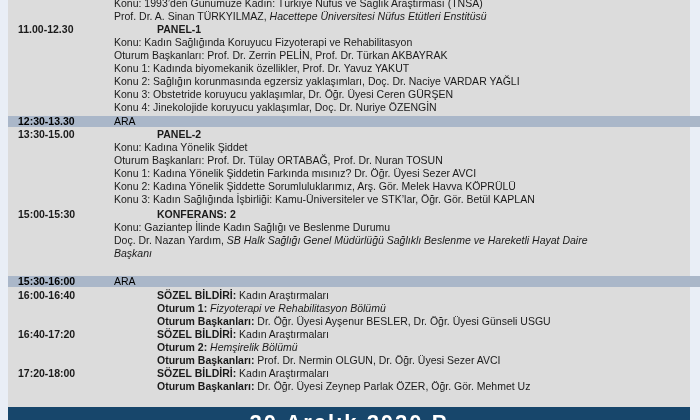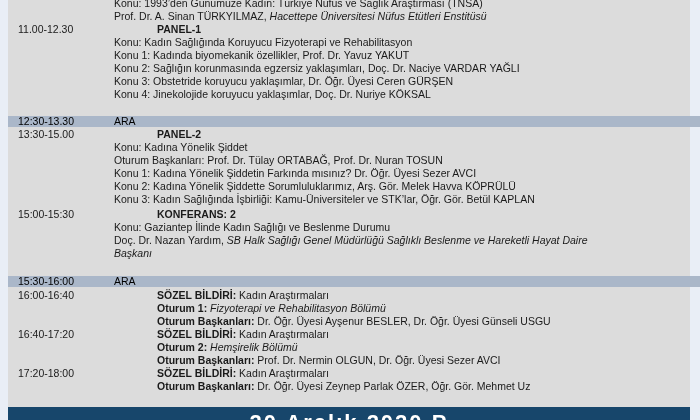--- a/index.html
+++ b/index.html
@@ -11,21 +11,21 @@
   }
   .sheet {
     position:absolute; left:8px; top:0; width:682px; height:420px;
     background:#dcdcdc;
   }
   .row {
     position:absolute; left:8px; width:682px;
     font-size:10.5px; line-height:13px; color:#1a1a1a;
   }
   .time {
-    position:absolute; left:10px; font-weight:normal; font-size:10.5px;
+    position:absolute; left:10px; font-weight:bold; font-size:10.5px;
   }
   .content { position:absolute; left:106px; white-space:nowrap; }
   .break {
     position:absolute; left:8px; width:682px; height:11px;
     background:#aab7c9;
     padding-left:12px;
   }
   .break .time, .break .content { top:-1px; }
   b { font-weight:bold;padding-left:43px; }
   i { font-style:italic; }
@@ -48,24 +48,25 @@
     <div>Konu: 1993’den Günümüze Kadın: Türkiye Nüfus ve Sağlık Araştırması (TNSA)</div>
     <div><span>Prof. Dr. A. Sinan TÜRKYILMAZ, </span><i>Hacettepe Üniversitesi Nüfus Etütleri Enstitüsü</i></div>
   </div>
 </div>
 
 <div class="row" style="top:23px;">
   <div class="time">11.00-12.30</div>
   <div class="content">
     <div><b>PANEL-1</b></div>
     <div>Konu: Kadın Sağlığında Koruyucu Fizyoterapi ve Rehabilitasyon</div>
+    <div>Oturum Başkanları: Prof. Dr. Zerrin PELİN, Prof. Dr. Türkan AKBAYRAK</div>
     <div>Konu 1: Kadında biyomekanik özellikler, Prof. Dr. Yavuz YAKUT</div>
     <div>Konu 2: Sağlığın korunmasında egzersiz yaklaşımları, Doç. Dr. Naciye VARDAR YAĞLI</div>
     <div>Konu 3: Obstetride koruyucu yaklaşımlar, Dr. Öğr. Üyesi Ceren GÜRŞEN</div>
-    <div>Konu 4: Jinekolojide koruyucu yaklaşımlar, Doç. Dr. Nuriye KÖKSAL</div>
+    <div>Konu 4: Jinekolojide koruyucu yaklaşımlar, Doç. Dr. Nuriye ÖZENGİN</div>
   </div>
 </div>
 
 <div class="break" style="top:116px;">
   <div class="time" style="font-size:10.5px;line-height:13px;">12:30-13.30</div>
   <div class="content" style="font-size:10.5px;line-height:13px;">ARA</div>
 </div>
 
 <div class="row" style="top:128px;">
   <div class="time">13:30-15.00</div>

